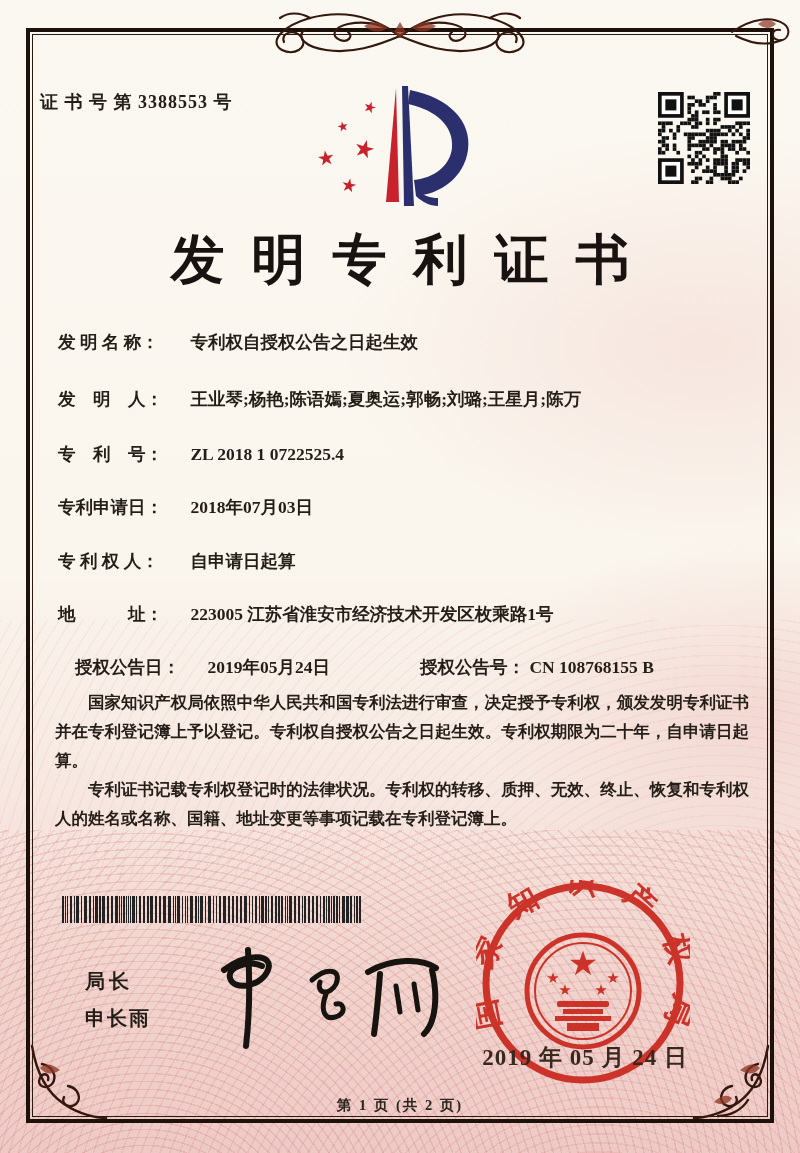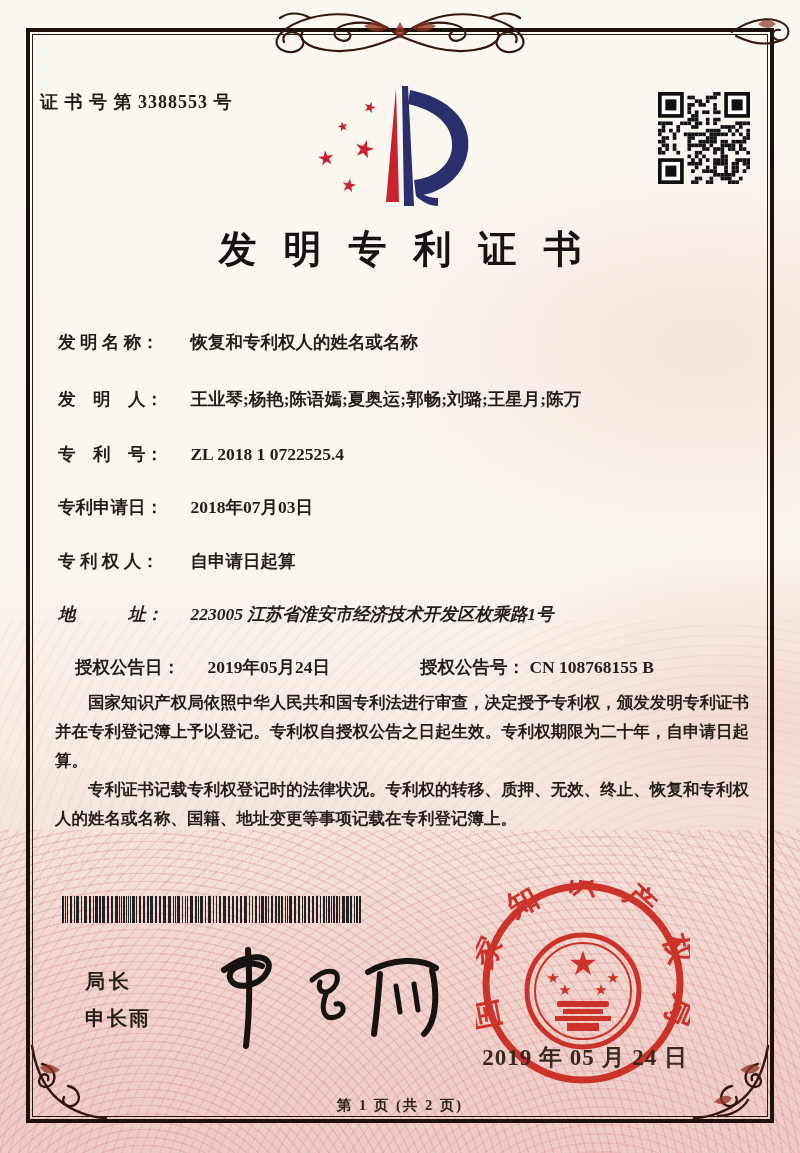--- a/index.html
+++ b/index.html
@@ -34,21 +34,21 @@
     border:4px solid #1c120b;
   }
   .frame::after{
     content:"";position:absolute;left:2px;top:2px;right:2px;bottom:2px;
     border:1px solid #2a1a10;
   }
   .abs{position:absolute;}
   .cert-number{left:40px;top:90px;font-size:18px;font-weight:700;letter-spacing:1px;font-family:Liberation Serif, serif;}
   .title{
     left:0;right:0;top:224px;text-align:center;
-    font-size:38px;font-weight:700;letter-spacing:27px;text-indent:27px;
+    font-size:54px;font-weight:700;letter-spacing:27px;text-indent:27px;
     color:#181310;
   }
   .fieldzone{left:58px;top:330px;width:690px;font-size:17.5px;font-weight:600;}
   .frow{position:absolute;left:0;white-space:nowrap;}
   .flabel{display:inline-block;min-width:128px;color:#241d18;}
   .fvalue{color:#241d18;}
   .grant2{position:absolute;left:345px;top:0;}
   .paras{
     left:55px;top:688px;width:694px;
     font-size:16.5px;font-weight:700;line-height:1.76;text-align:justify;
@@ -367,39 +367,39 @@
       <rect x="0" y="18" width="7" height="7" fill="#111"></rect>
       <rect x="1" y="19" width="5" height="5" fill="#fff"></rect>
       <rect x="2" y="20" width="3" height="3" fill="#111"></rect>
     </svg>
 
   <div class="abs title">发明专利证书</div>
 
   <div class="abs fieldzone">
     <div class="frow" style="top:0;">
       <span class="flabel">发 明 名 称：</span>
-      <span class="fvalue">恢复和专利权人的姓名或名称</span>
+      <span class="fvalue">专利权自授权公告之日起生效</span>
     </div>
     <div class="frow" style="top:57px;">
       <span class="flabel">发　明　人：</span>
       <span class="fvalue">王业琴;杨艳;陈语嫣;夏奥运;郭畅;刘璐;王星月;陈万</span>
     </div>
     <div class="frow" style="top:112px;">
       <span class="flabel">专　利　号：</span>
       <span class="fvalue">ZL 2018 1 0722525.4</span>
     </div>
     <div class="frow" style="top:165px;">
       <span class="flabel">专利申请日：</span>
       <span class="fvalue">2018年07月03日</span>
     </div>
     <div class="frow" style="top:219px;">
       <span class="flabel">专 利 权 人：</span>
       <span class="fvalue">自申请日起算</span>
     </div>
-    <div class="frow" style="top:272px;font-style:italic;">
+    <div class="frow" style="top:272px;">
       <span class="flabel">地　　　址：</span>
       <span class="fvalue">223005 江苏省淮安市经济技术开发区枚乘路1号</span>
     </div>
     <div class="frow" style="top:325px;width:690px;margin-left:17px;">
       <span class="flabel">授权公告日：</span>
       <span class="fvalue">2019年05月24日</span>
       <span class="grant2">
         <span class="flabel" style="min-width:0;">授权公告号：</span>
         <span class="fvalue">CN 108768155 B</span>
       </span>

